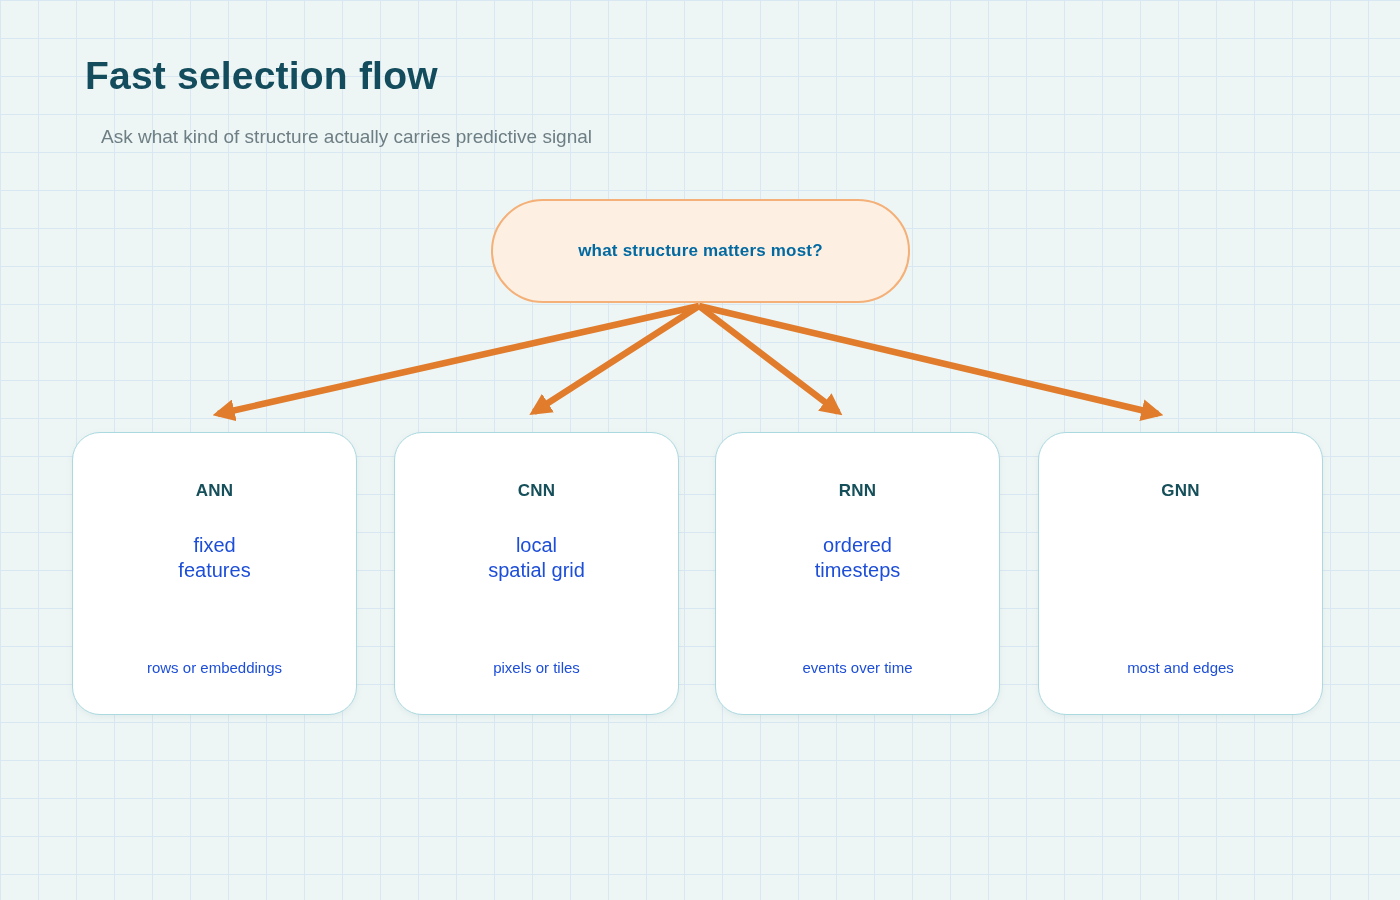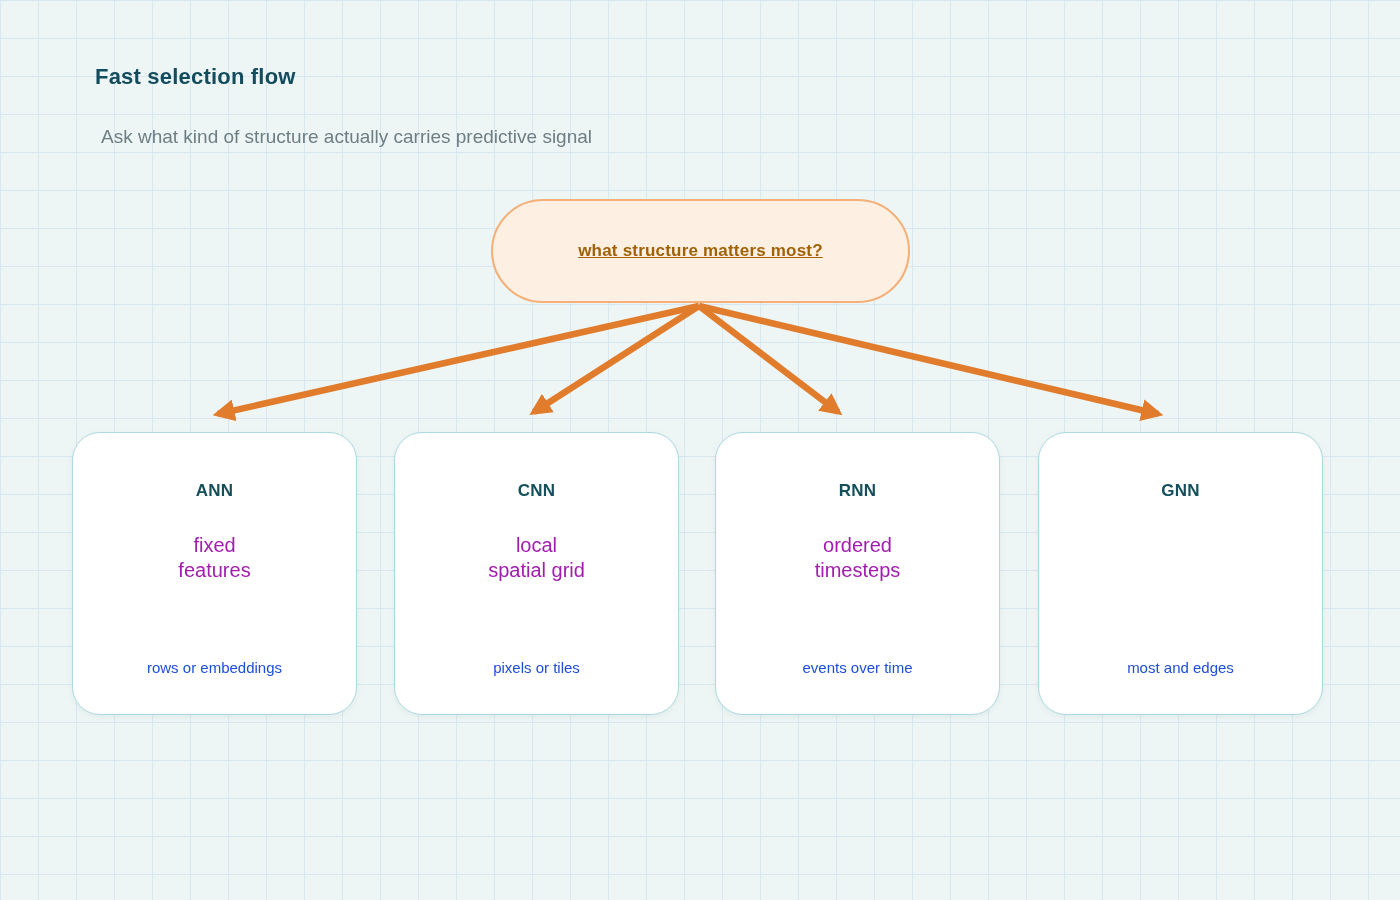--- a/index.html
+++ b/index.html
@@ -15,22 +15,22 @@
     background-color: #eef6f5;
     background-image:
       linear-gradient(to bottom, #d9e7f2 1px, transparent 1px),
       linear-gradient(to right, #d9e7f2 1px, transparent 1px);
     background-size: 38px 38px;
   }
   .page-title {
     position: absolute;
     left: 85px;
     top: 54px;
-    margin: 10px;
-    font-size: 22px;
+    margin: 0;
+    font-size: 39px;
     font-weight: bold;
     color: #134c5c;
     letter-spacing: 0.2px;
   }
   .page-subtitle {
     position: absolute;
     left: 85px;
     top: 110px;
     margin: 16px;
     font-size: 19px;
@@ -47,23 +47,22 @@
     background: #fdf0e2;
     border: 2px solid #f4b078;
     border-radius: 52px;
     display: flex;
     align-items: center;
     justify-content: center;
   }
   .root-pill .root-label {
     font-size: 17px;
     font-weight: bold;
-    color: #a16207;
+    color: #0369a1;
     letter-spacing: 0.2px;
-    text-decoration: underline;
   }
   .arrow-layer {
     position: absolute;
     left: 0;
     top: 0;
     pointer-events: none;
   }
   .branch-card {
     position: absolute;
     top: 432px;
@@ -91,21 +90,21 @@
     letter-spacing: 0.3px;
   }
   .card-signal {
     position: absolute;
     top: 100px;
     left: 0;
     width: 100%;
     text-align: center;
     font-size: 20px;
     line-height: 25px;
-    color: #a21caf;
+    color: #1d4ed8;
     white-space: pre-line;
   }
   .card-example {
     position: absolute;
     bottom: 38px;
     left: 0;
     width: 100%;
     text-align: center;
     font-size: 15px;
     color: #1d4ed8;

